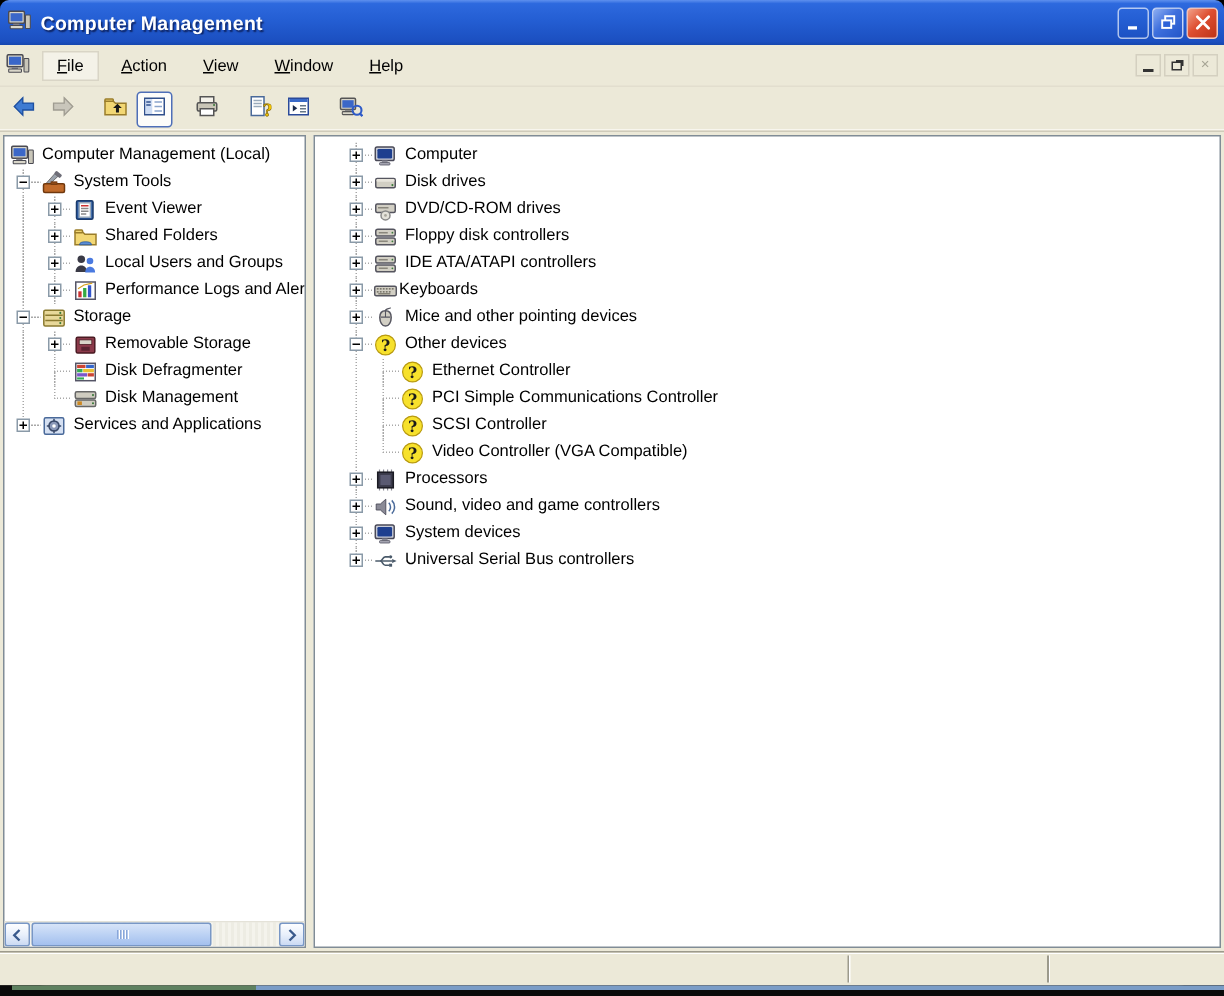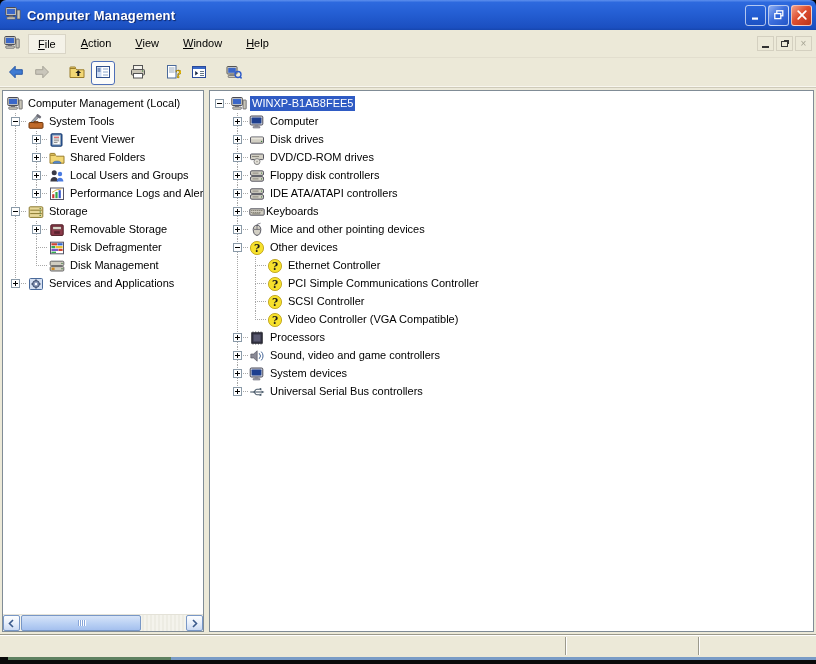--- a/index.html
+++ b/index.html
@@ -17,21 +17,21 @@
     text-shadow:1px 1px 1px rgba(0,0,30,.6); letter-spacing:.2px; white-space:nowrap; overflow:hidden; }
   .cap-btns { display:flex; gap:2px; }
   .cap-btn { width:21px; height:21px; border-radius:3px; border:1px solid rgba(255,255,255,.65);
     display:flex; align-items:center; justify-content:center; }
   .cap-min, .cap-restore { background: linear-gradient(135deg,#8FAFF2 0%, #3E6FDD 45%, #2356C8 100%); }
   .cap-close { background: linear-gradient(135deg,#F2A088 0%, #DE4F31 45%, #BC3318 100%); }
 
   
   .menubar { height:28px; flex:0 0 28px; display:flex; align-items:center; background:#ECE9D8; padding:0 4px; border-bottom:1px solid #E2DECE; }
   .menubar-icon { width:18px; height:18px; margin-right:6px; }
-  .menu-items { display:flex; flex:1 1 auto; gap:6px; }
+  .menu-items { display:flex; flex:1 1 auto; gap:6px;align-items:center; }
   .menu-item { padding:3px 9px; color:#000; cursor:default; }
   .menu-item.boxed { border:1px solid #D9D5C6; background:#F4F2E8; }
   .menu-item .u { text-decoration:underline; }
   .mdi-btns { display:flex; gap:2px; align-items:center; }
   .mdi-btn { width:17px; height:15px; display:flex; align-items:center; justify-content:center;
     background:#ECE9D8; border:1px solid #D4D0C0; color:#222; font-size:10px; line-height:1; }
   .mdi-btn .bar { width:7px; height:2px; background:#333; margin-top:7px; }
   .mdi-btn .rest { width:7px; height:6px; border:1px solid #333; box-shadow:2px -2px 0 -1px #333; margin-top:1px; }
   .mdi-btn.disabled { color:#A6A494; }
 
@@ -414,34 +414,20 @@
             <svg width="9" height="9" viewBox="0 0 9 9">
               <path d="M3 1 L6.5 4.5 L3 8" fill="none" stroke="#3A5A8C" stroke-width="1.6"></path>
             </svg>
           </div>
       </div>
     </div>
     <div class="splitter"></div>
     <div class="pane pane-right">
       <div class="tree" id="device-tree">
           <div class="tree-row">
-            <span class="hdot" style="left: 9px; width: 11px;"></span>
-            <span class="expbox minus" style="left: 5px;"></span>
-            <span class="ticon" style="left: 21px;">
-              <svg width="16" height="16" viewBox="0 0 16 16">
-                <rect x="0.8" y="1.5" width="10.5" height="8" rx="0.8" fill="#D9D6C9" stroke="#4A4A52"></rect>
-                <rect x="2" y="2.8" width="8" height="5.4" fill="#3B67C8"></rect>
-                <rect x="3.8" y="9.8" width="4.2" height="1.2" fill="#80808A"></rect>
-                <rect x="1.8" y="11" width="8.5" height="2.2" rx="0.5" fill="#D9D6C9" stroke="#4A4A52" stroke-width="0.7"></rect>
-                <rect x="12" y="4" width="3.2" height="9" rx="0.5" fill="#C9C6B9" stroke="#4A4A52" stroke-width="0.7"></rect>
-              </svg>
-            </span>
-            <span class="tlabel sel-active" style="left: 40px;">WINXP-B1AB8FEE5</span>
-          </div>
-          <div class="tree-row">
             <span class="vdot" style="left: 27px; top: 0px; height: 9px;"></span>
             <span class="vdot" style="left: 27px; top: 9px; height: 9px;"></span>
             <span class="hdot" style="left: 27px; width: 11px;"></span>
             <span class="expbox plus" style="left: 23px;"></span>
             <span class="ticon" style="left: 39px;">
               <svg width="16" height="16" viewBox="0 0 16 16">
                 <rect x="1.2" y="2" width="12.6" height="9" rx="1.2" fill="#C9CDD8" stroke="#4A4A58"></rect>
                 <rect x="2.6" y="3.4" width="9.8" height="6.2" rx="0.8" fill="#1E3F8F"></rect>
                 <rect x="5.6" y="11" width="3.8" height="1.4" fill="#8A8A96"></rect>
                 <rect x="4" y="12.4" width="7" height="1.6" rx="0.6" fill="#AAAAB6" stroke="#4A4A58" stroke-width="0.5"></rect>

